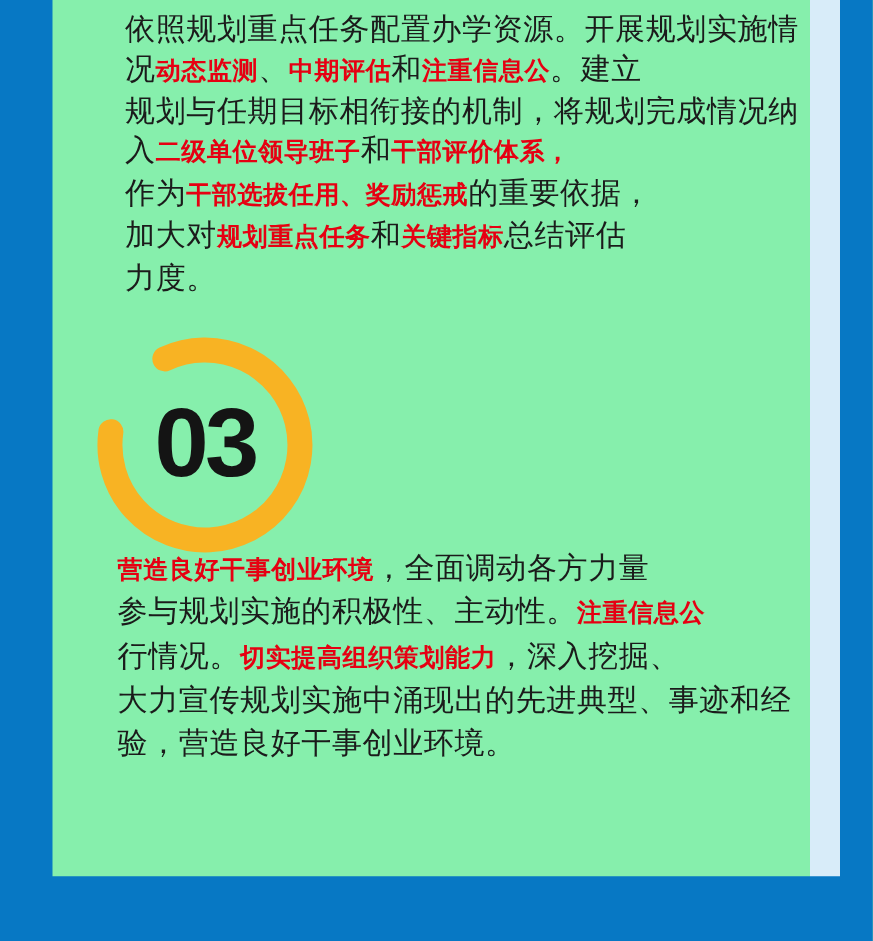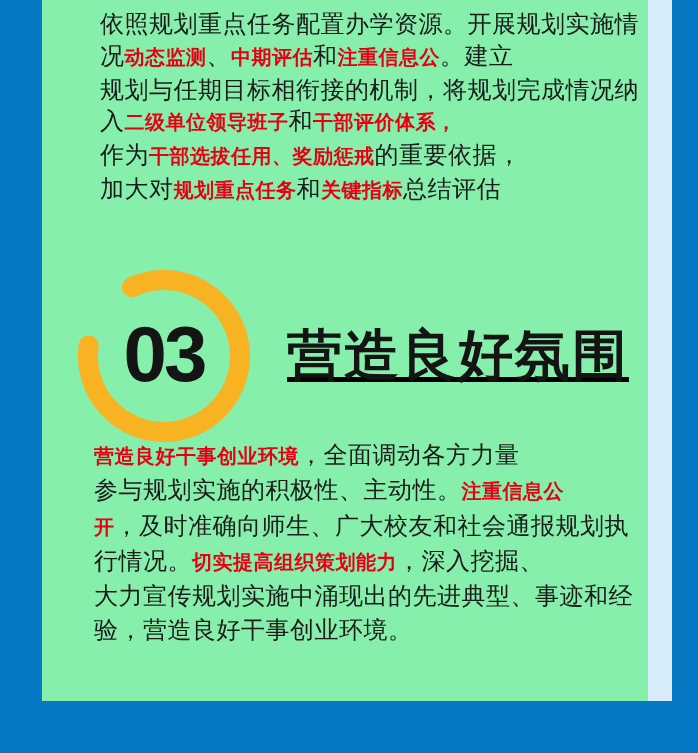--- a/index.html
+++ b/index.html
@@ -89,36 +89,35 @@
 <div class="stage">
   <div class="white-panel">
 
     <div class="para para-top">
         <div class="line"><span class="plain">依照规划重点任务配置办学资源。开展规划实施情</span></div>
         <div class="line"><span class="plain">况</span><span class="em">动态监测</span><span class="plain">、</span><span class="em">中期评估</span><span class="plain">和</span><span class="em">注重信息公</span><span class="plain">。建立</span></div>
         <div class="line"><span class="plain">规划与任期目标相衔接的机制，将规划完成情况纳</span></div>
         <div class="line"><span class="plain">入</span><span class="em">二级单位领导班子</span><span class="plain">和</span><span class="em">干部评价体系，</span></div>
         <div class="line"><span class="plain">作为</span><span class="em">干部选拔任用、奖励惩戒</span><span class="plain">的重要依据，</span></div>
         <div class="line"><span class="plain">加大对</span><span class="em">规划重点任务</span><span class="plain">和</span><span class="em">关键指标</span><span class="plain">总结评估</span></div>
+        <div class="line"><span class="plain">力度。</span></div>
       </div>
 
     <div class="heading-row">
       <div class="badge">
         <svg width="180" height="180" viewBox="0 0 180 180">
           <path d="M 57.9 21.1 A 76 76 0 1 1 14.7 79.4" fill="none" stroke="#f8b323" stroke-width="20" stroke-linecap="round"></path>
         </svg>
         <span class="num">03</span>
       </div>
-      <div class="section-title">营造良好氛围</div>
     </div>
 
     <div class="para para-bottom">
         <div class="line"><span class="em">营造良好干事创业环境</span><span class="plain">，全面调动各方力量</span></div>
         <div class="line"><span class="plain">参与规划实施的积极性、主动性。</span><span class="em">注重信息公</span></div>
-        <div class="line"><span class="em">开</span><span class="plain">，及时准确向师生、广大校友和社会通报规划执</span></div>
         <div class="line"><span class="plain">行情况。</span><span class="em">切实提高组织策划能力</span><span class="plain">，深入挖掘、</span></div>
         <div class="line"><span class="plain">大力宣传规划实施中涌现出的先进典型、事迹和经</span></div>
         <div class="line"><span class="plain">验，营造良好干事创业环境。</span></div>
       </div>
 
   </div>
   <div class="light-strip"></div>
 </div>
 
 </body></html>

